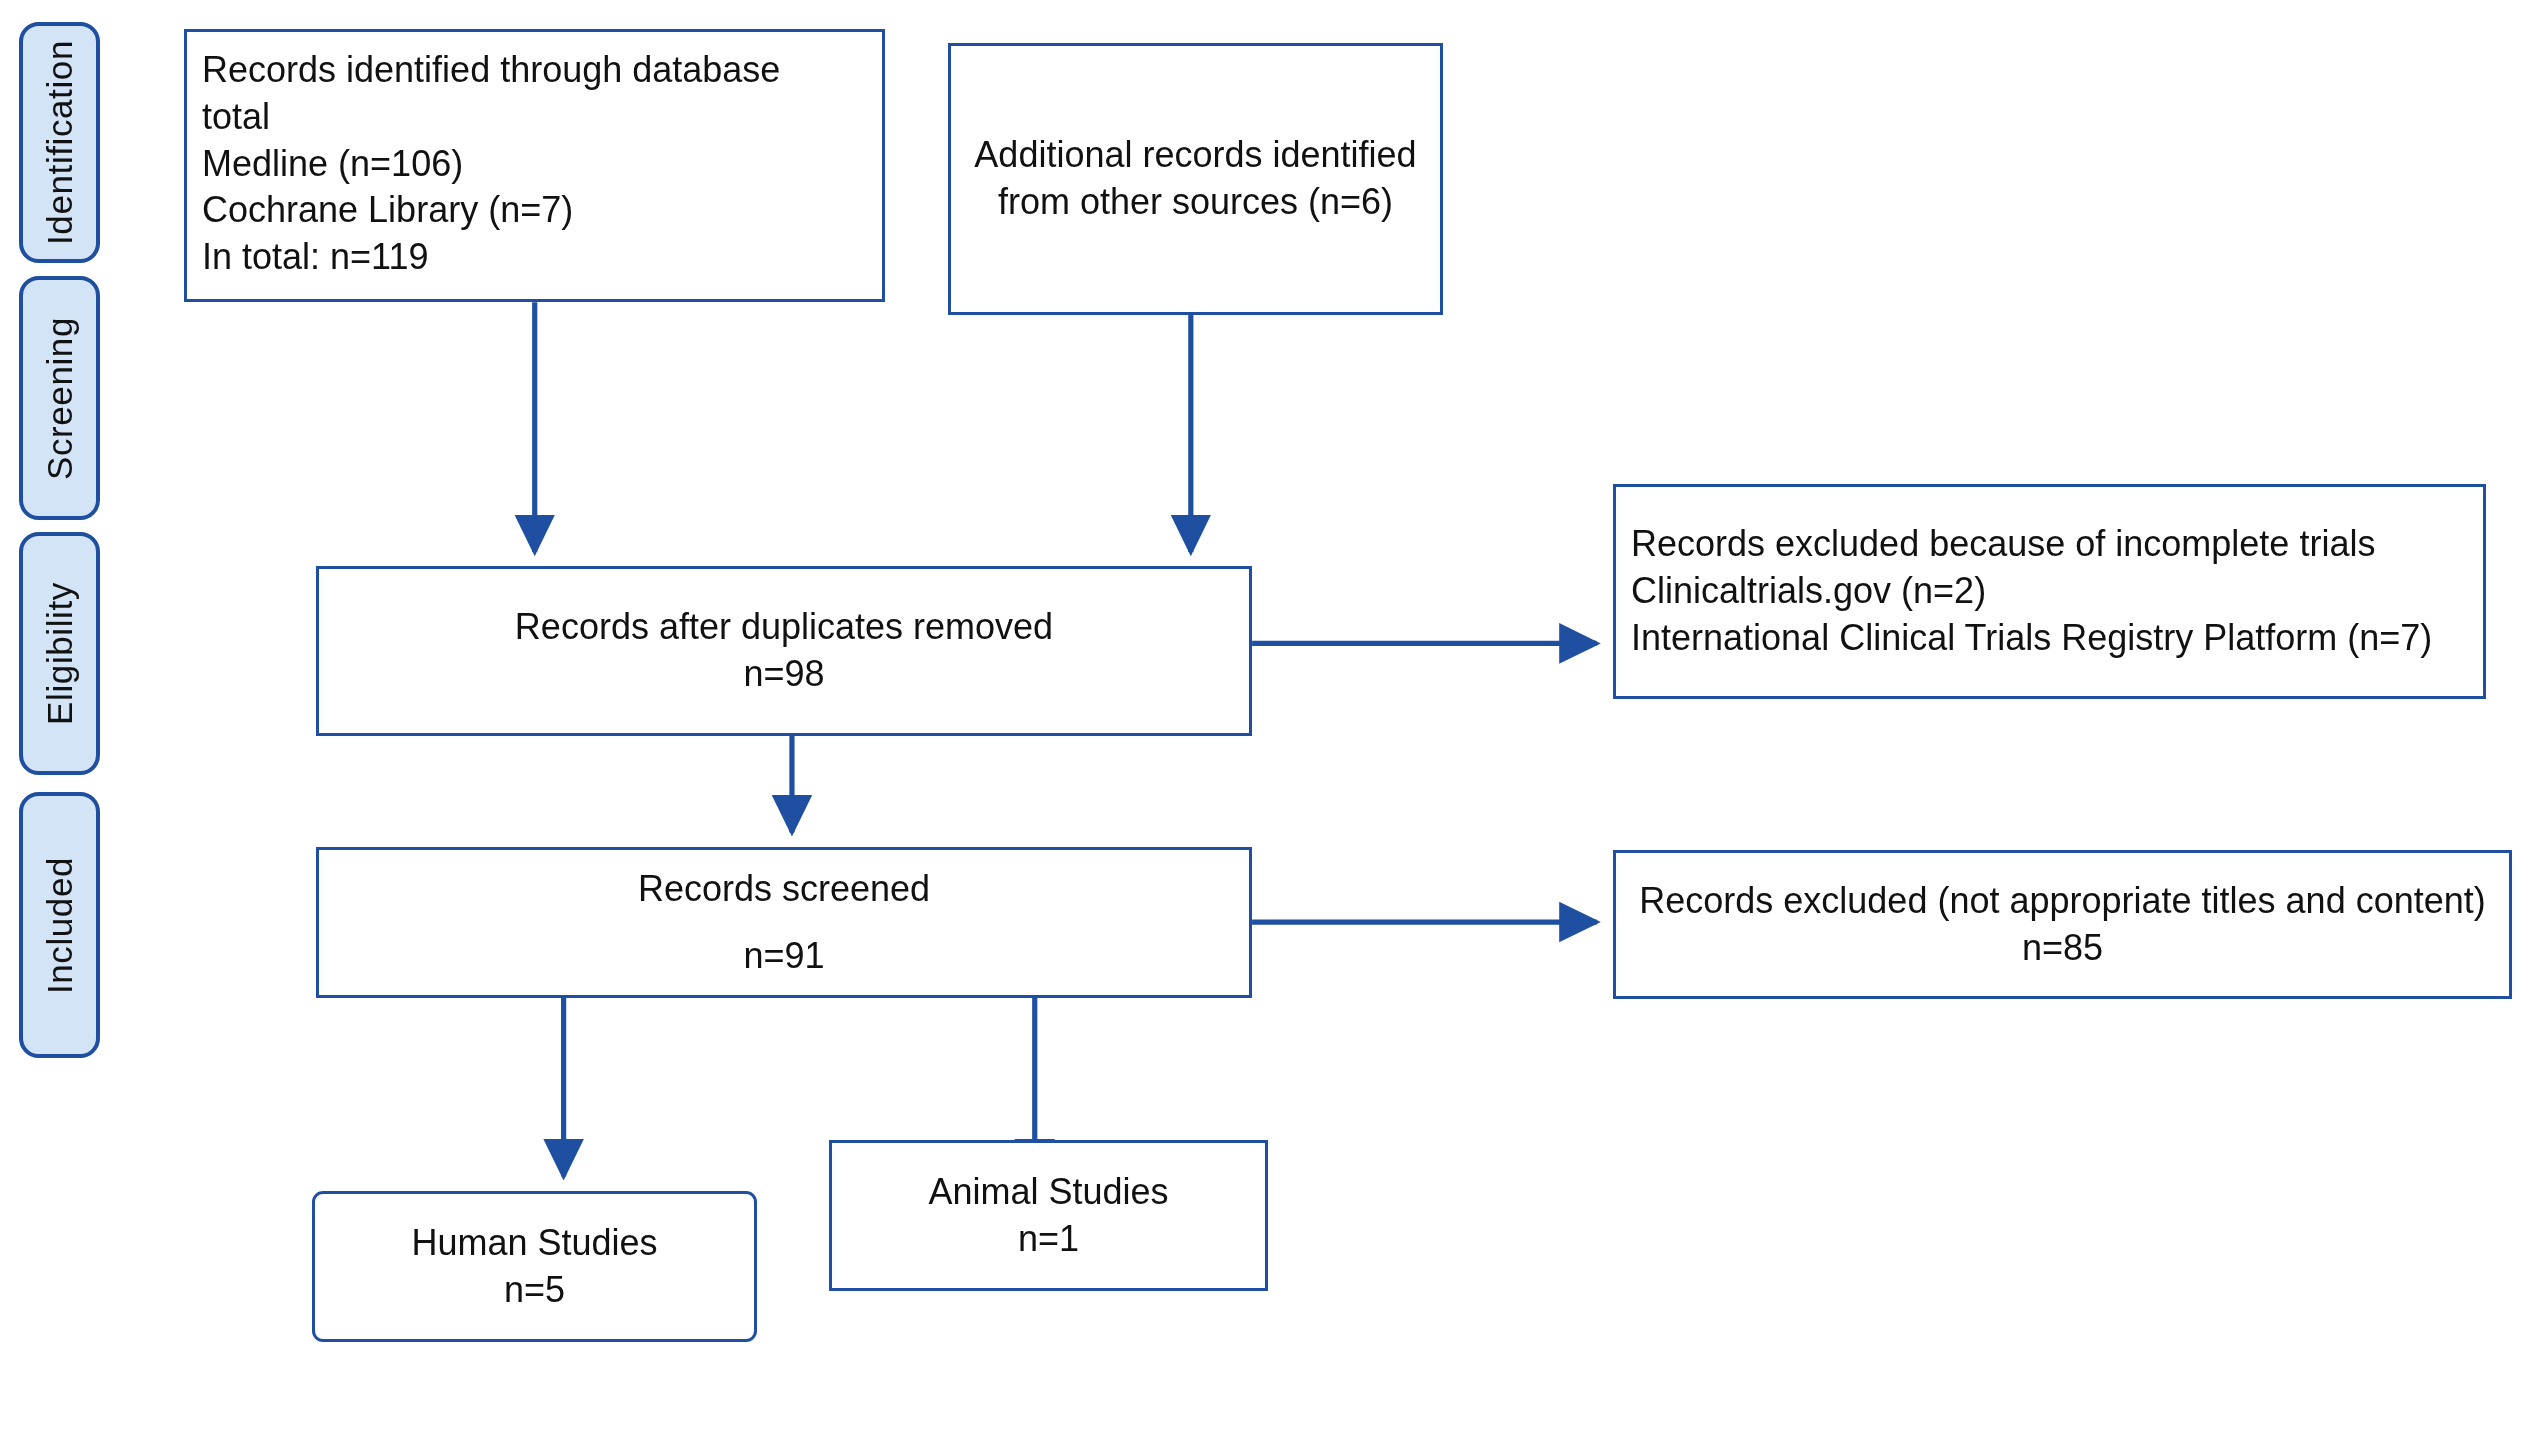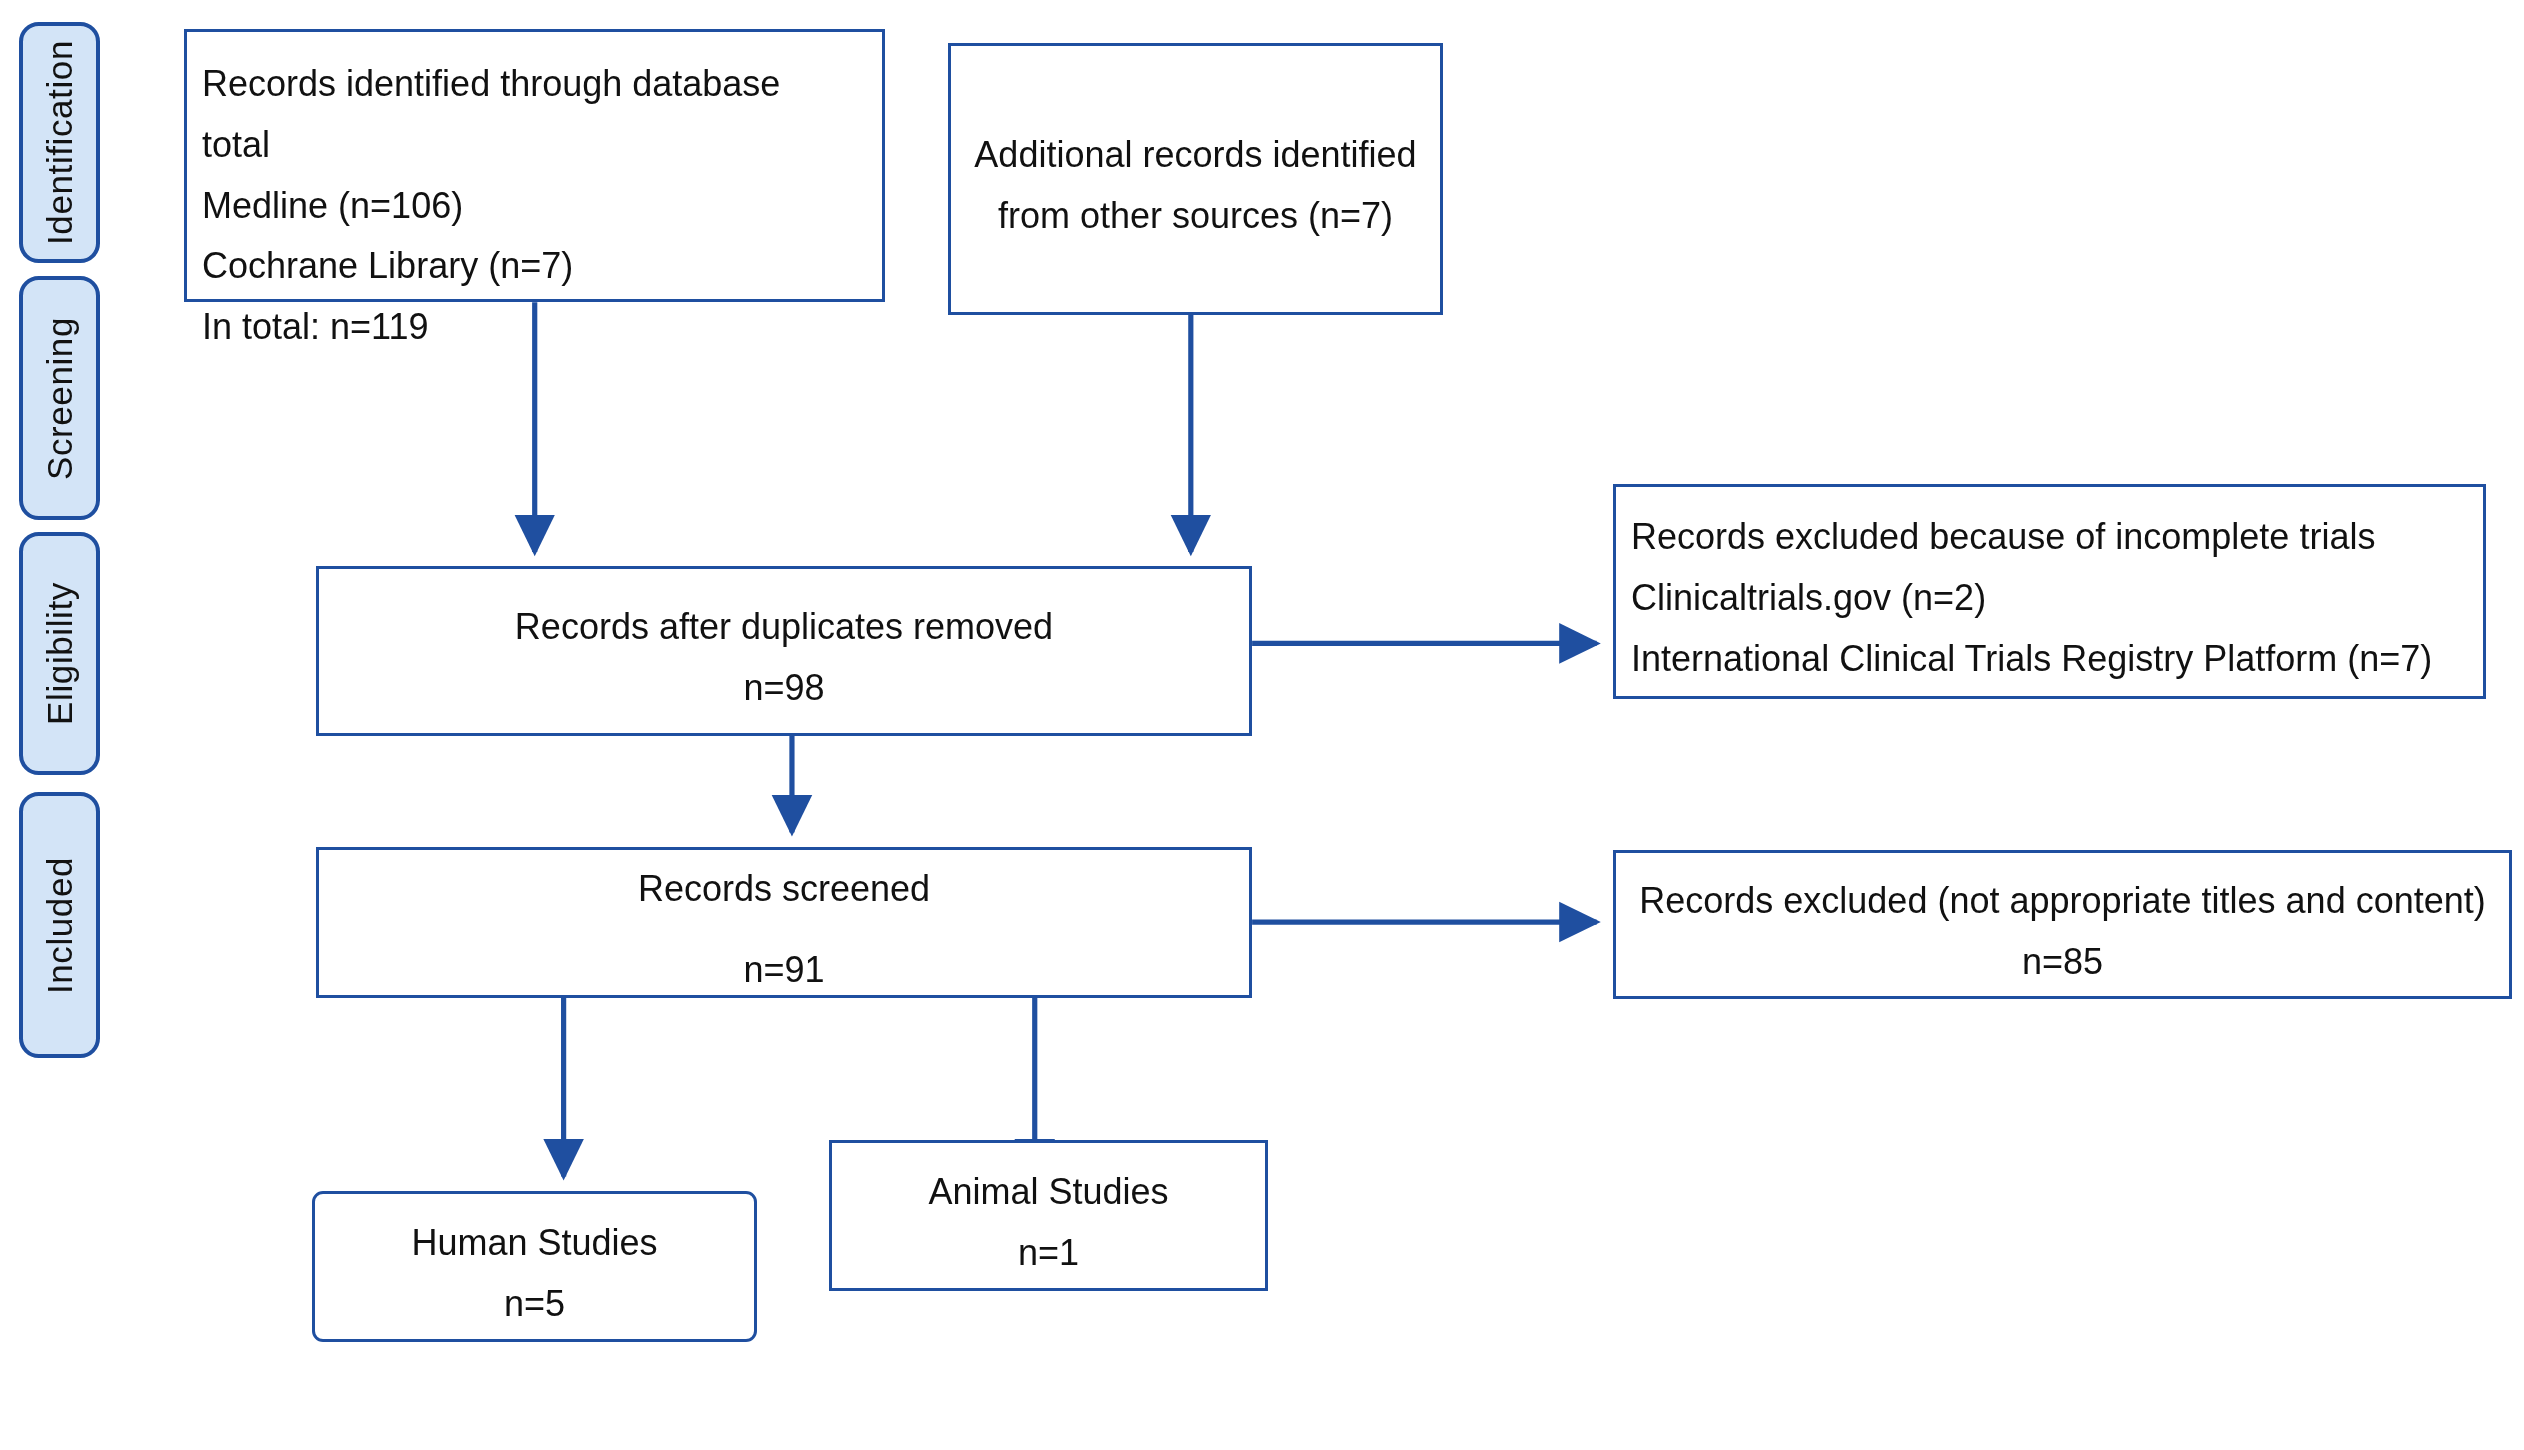--- a/index.html
+++ b/index.html
@@ -38,21 +38,20 @@
     justify-content:center;
     padding:8px 15px;
   }
   .node.left{align-items:flex-start;text-align:left;}
   .node.center{align-items:center;text-align:center;}
   .node .ln{
     font-size:36px;
     line-height:1.30;
     color:#111111;
     white-space:pre;
-    margin-top:14px;
   }
   .node.topalign{justify-content:flex-start;padding-top:15px;}
 
   
   #wires{position:absolute;left:0;top:0;width:2525px;height:1451px;
          pointer-events:none;}
 </style>
 </head>
 <body>
 
@@ -101,21 +100,21 @@
   <div class="node left topalign" style="left:184px;top:29px;width:701px;height:273px;">
     <div class="ln">Records identified through database</div>
     <div class="ln">total</div>
     <div class="ln">Medline (n=106)</div>
     <div class="ln">Cochrane Library (n=7)</div>
     <div class="ln">In total: n=119</div>
   </div>
 
   <div class="node center" style="left:948px;top:43px;width:495px;height:272px;">
     <div class="ln">Additional records identified</div>
-    <div class="ln">from other sources (n=7)</div>
+    <div class="ln">from other sources (n=6)</div>
   </div>
 
   <div class="node center" style="left:316px;top:566px;width:936px;height:170px;">
     <div class="ln">Records after duplicates removed</div>
     <div class="ln">n=98</div>
   </div>
 
   <div class="node left" style="left:1613px;top:484px;width:873px;height:215px;">
     <div class="ln">Records excluded because of incomplete trials</div>
     <div class="ln">Clinicaltrials.gov (n=2)</div>

